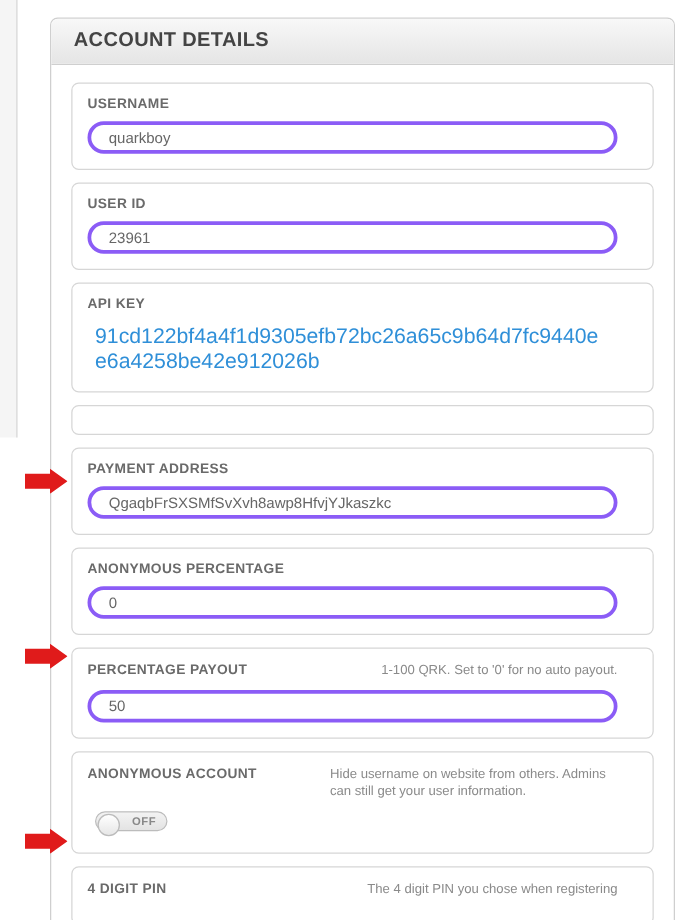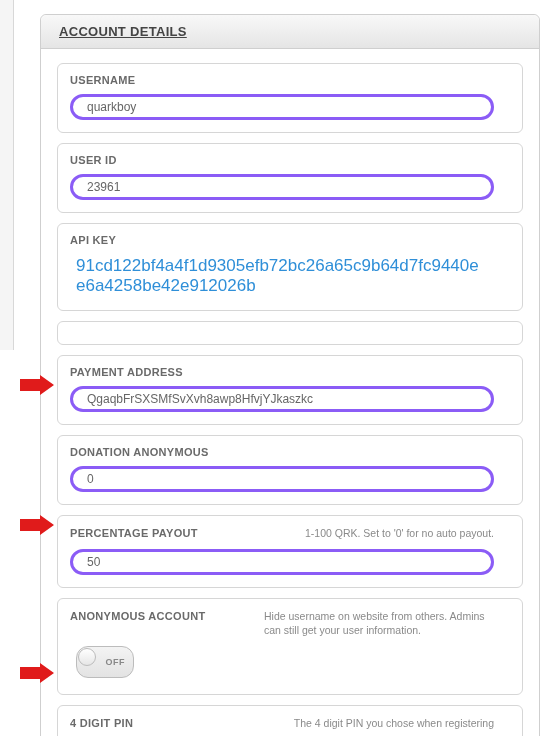--- a/index.html
+++ b/index.html
@@ -24,25 +24,24 @@
     width: 500px;
     border: 1px solid #cfcfcf;
     border-radius: 6px;
     background: #fff;
   }
   .panel-header {
     background: linear-gradient(#f8f8f8, #e5e5e5);
     border-bottom: 1px solid #cfcfcf;
     border-radius: 6px 6px 0 0;
     padding: 9px 18px;
-    font-size: 13px;
+    font-size: 16px;
     font-weight: bold;
     color: #444;
     letter-spacing: 0.3px;
-    text-decoration: underline;
   }
   .panel-body { padding: 14px 16px 46px 16px; }
   .field-block {
     border: 1px solid #d6d6d6;
     border-radius: 6px;
     padding: 10px 28px 12px 12px;
     margin-bottom: 10px;
     background: #fff;
   }
   .field-head {
@@ -78,21 +77,21 @@
   .api-link {
     font-size: 17px;
     color: #2f8fd8;
     padding: 2px 6px;
     display: block;
     word-break: break-all;
   }
   .toggle {
     display: inline-flex;
     align-items: center;
-    width: 58px; height: 32px;
+    width: 58px; height: 16px;
     border: 1px solid #bcbcbc;
     border-radius: 12px;
     background: linear-gradient(#f3f3f3,#e3e3e3);
     position: relative;
     margin-left: 6px;
     cursor: pointer;
   }
   .toggle-knob {
     position: absolute;
     left: 1px; top: 1px;
@@ -151,21 +150,21 @@
 
     <div class="field-block">
       <div class="field-head">
           <span class="field-label">PAYMENT ADDRESS</span>
         </div>
       <input class="text-input" value="QgaqbFrSXSMfSvXvh8awp8HfvjYJkaszkc" style="">
     </div>
 
     <div class="field-block">
       <div class="field-head">
-        <span class="field-label">DONATION ANONYMOUS</span>
+        <span class="field-label">ANONYMOUS PERCENTAGE</span>
       </div>
       <input class="text-input" value="0" style="">
     </div>
 
     <div class="field-block">
       <div class="field-head">
         <span class="field-label">PERCENTAGE PAYOUT</span>
         <span class="field-hint">1-100 QRK. Set to '0' for no auto payout.</span>
       </div>
       <input class="text-input" value="50" style="">

